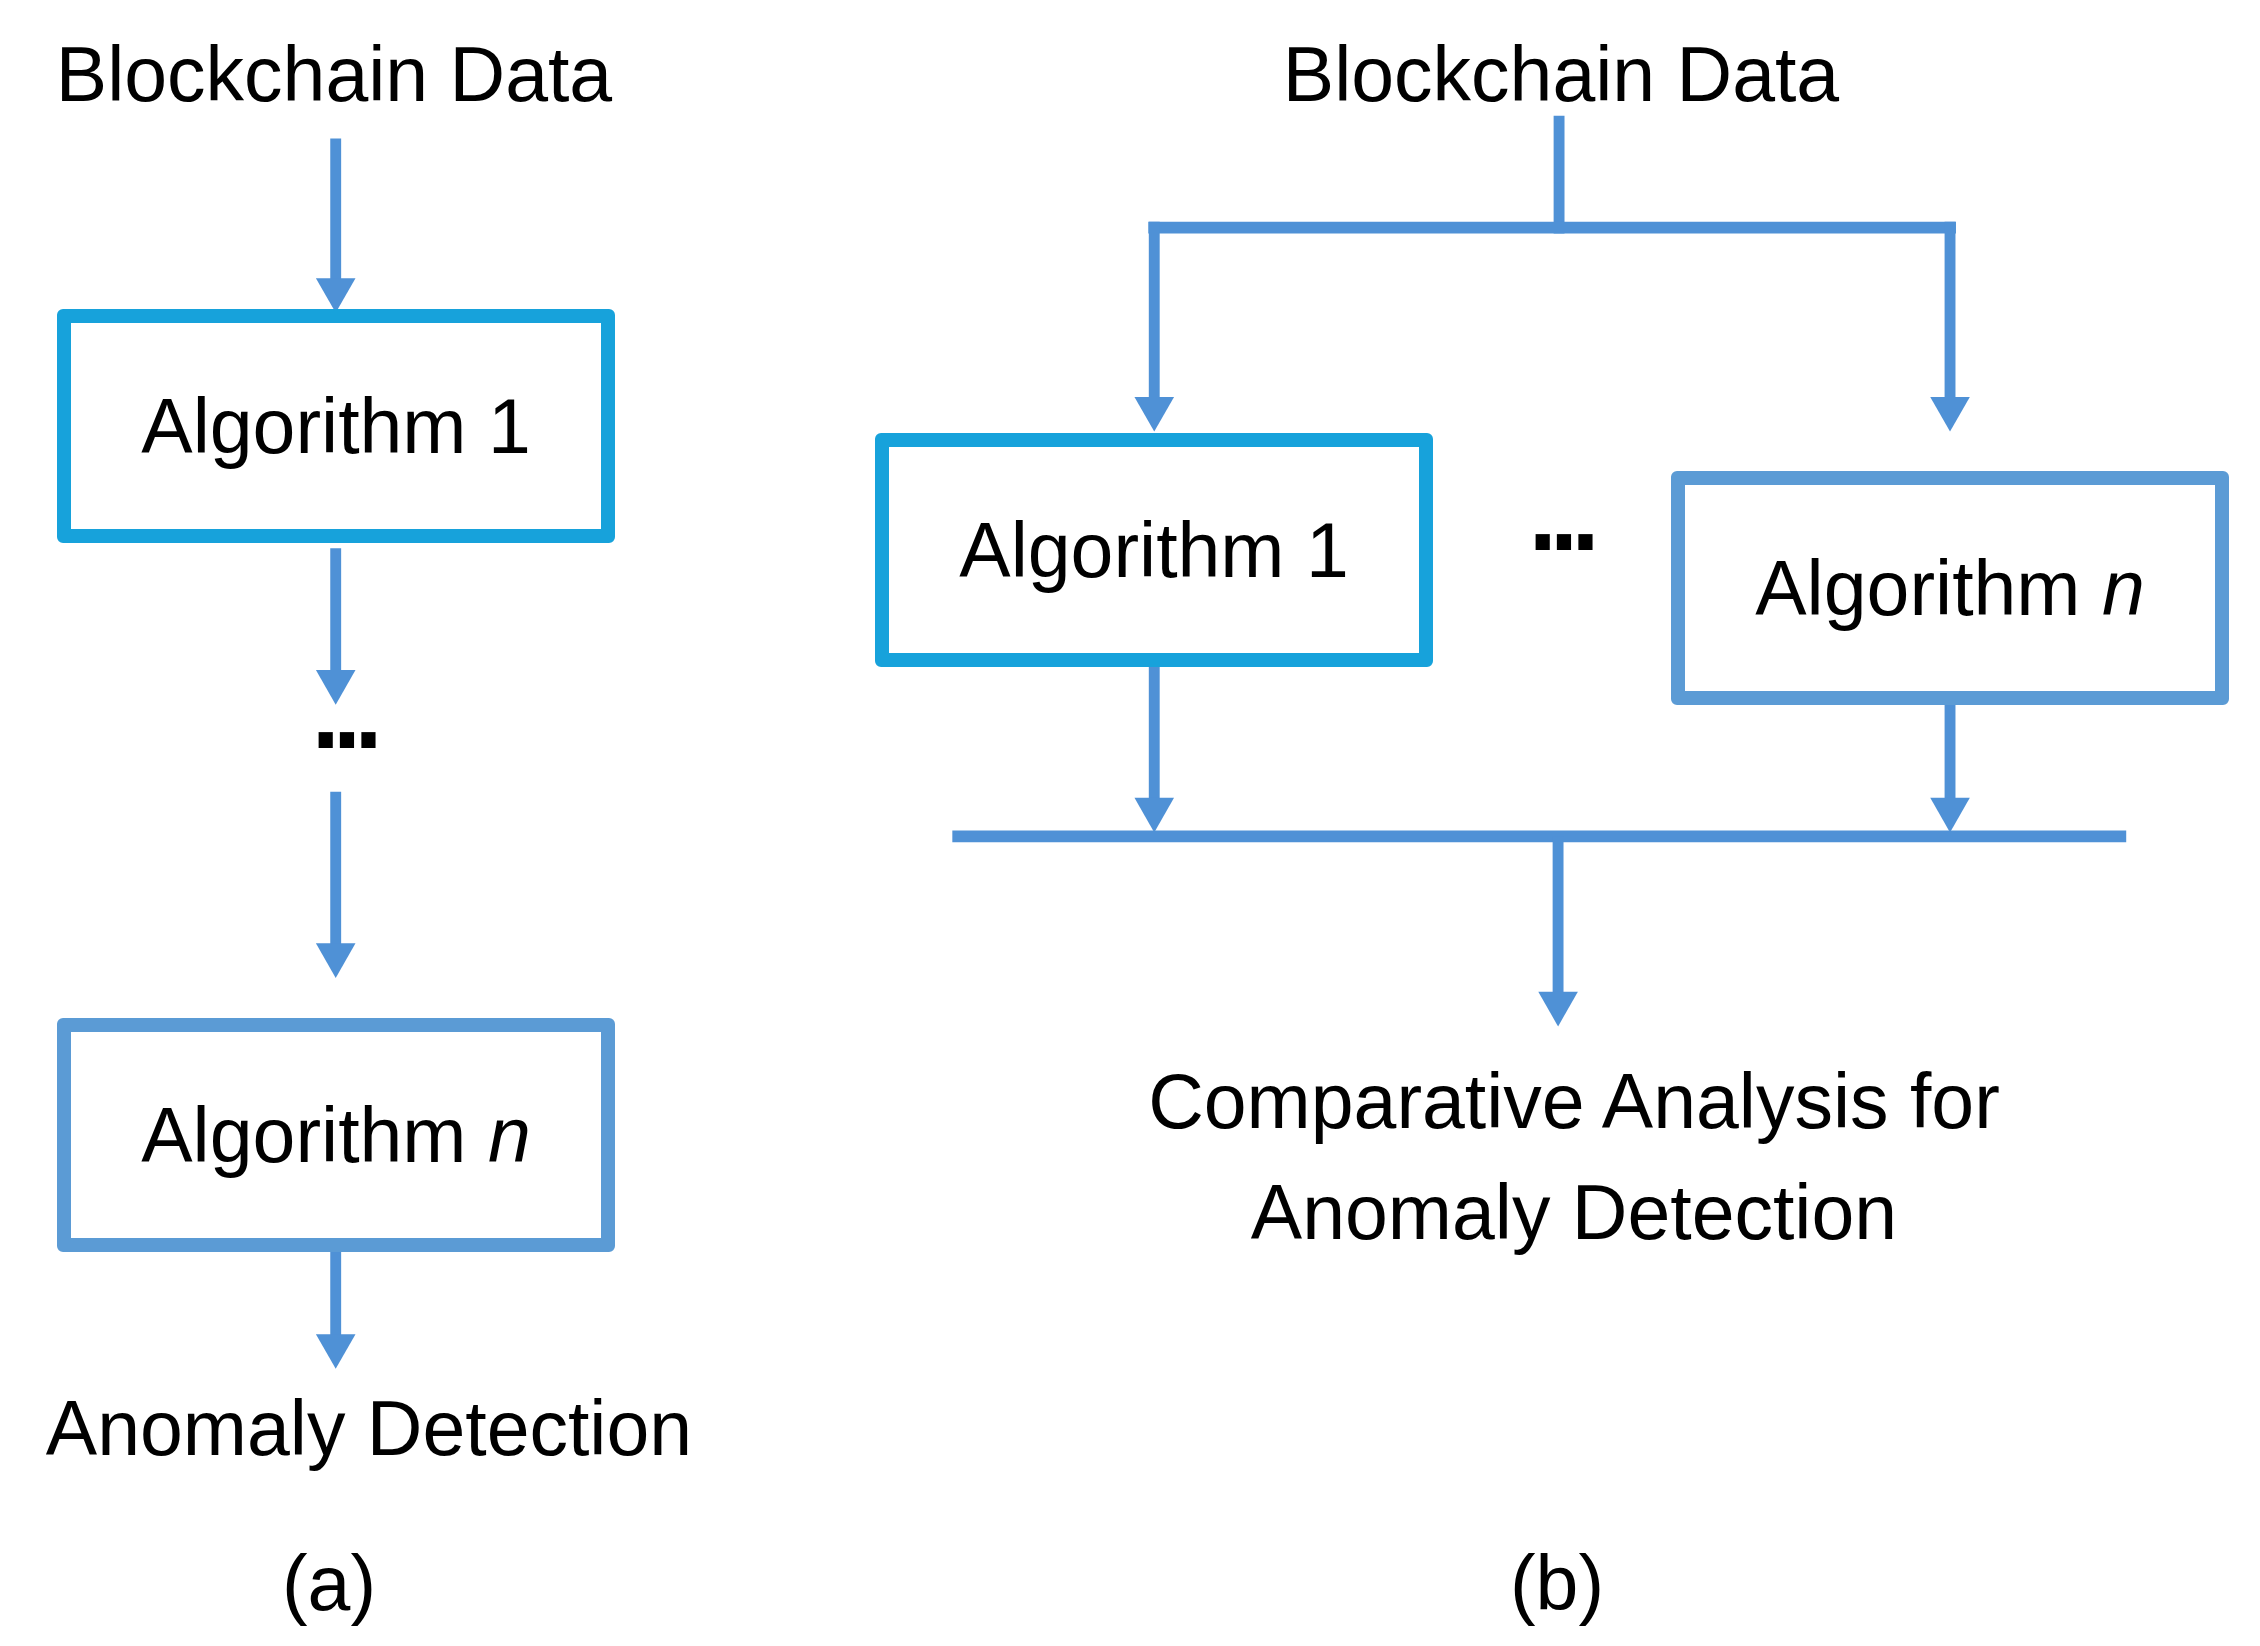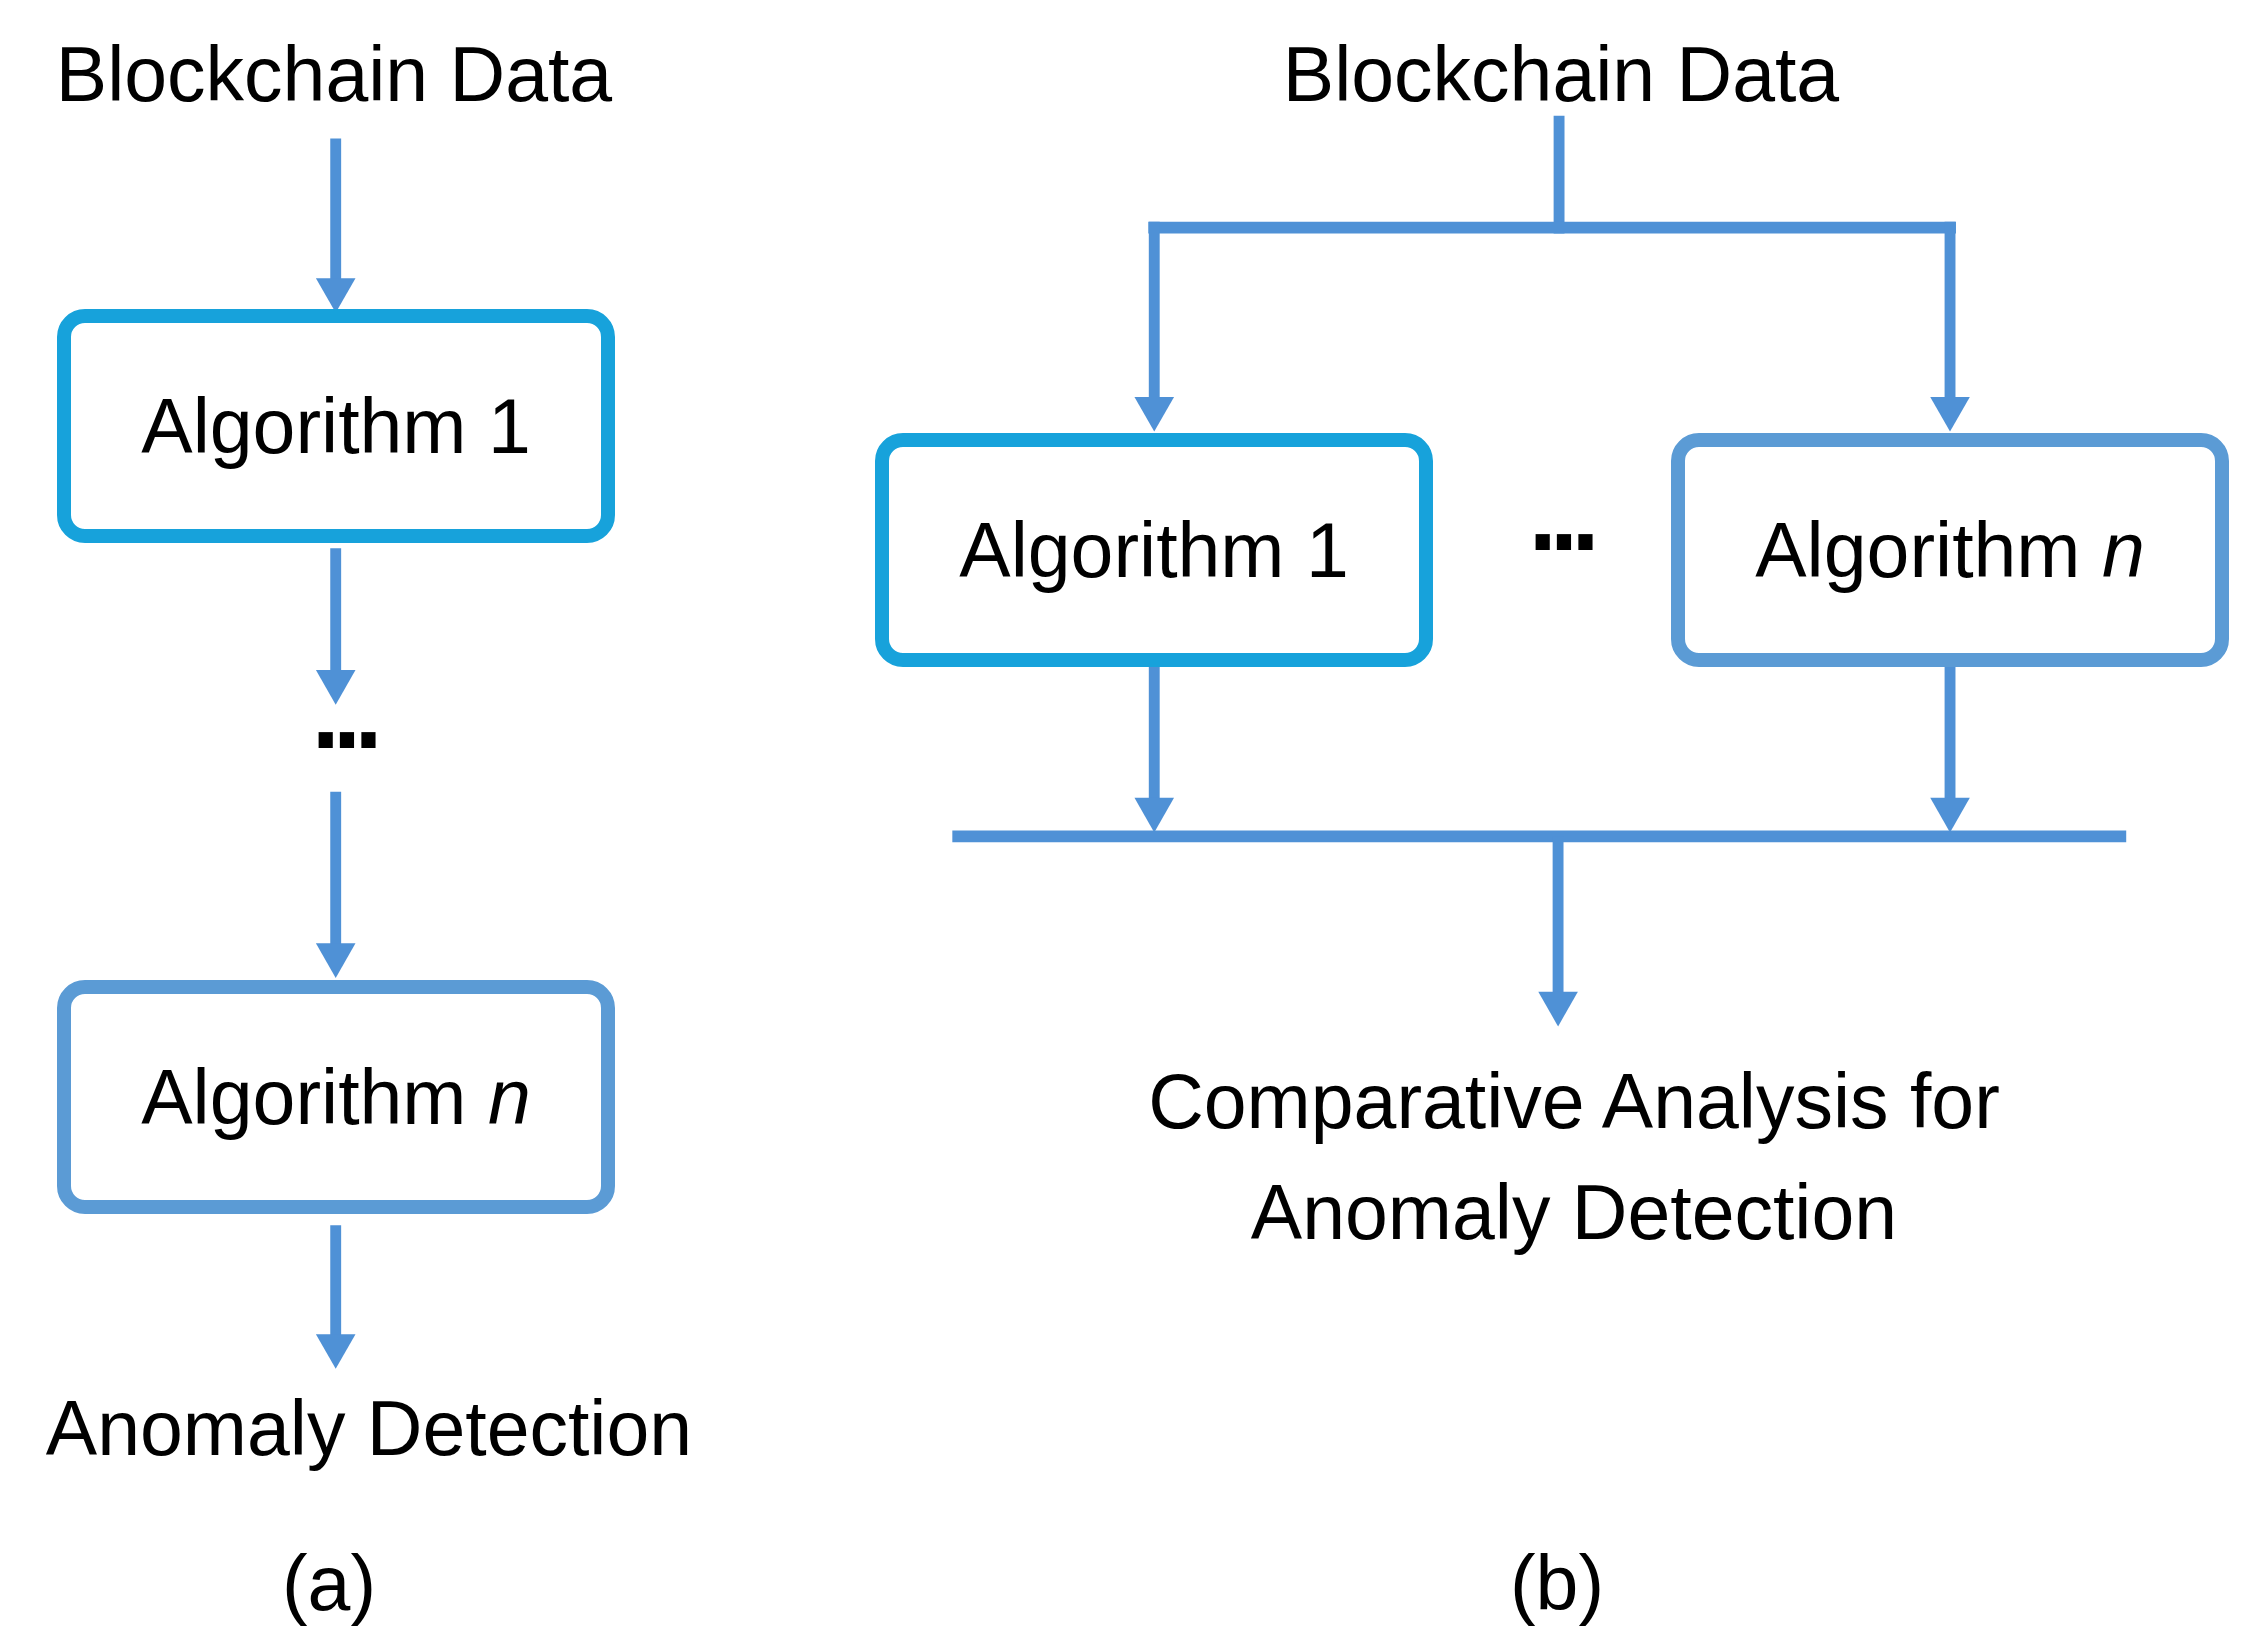--- a/index.html
+++ b/index.html
@@ -26,29 +26,29 @@
     color: #000000;
     transform: translateX(-50%);
     text-align: center;
   }
   .box {
     position: absolute;
     box-sizing: border-box;
     width: 558px;
     height: 234px;
     background: #ffffff;
-    border-radius: 28px;
+    border-radius: 6px;
     display: flex;
     align-items: center;
     justify-content: center;
     font-size: 77px;
     white-space: nowrap;
   }
   .box.cyan { border: 14px solid #17A2DB; }
-  .box.blue { border: 14px solid #5B9BD5; }
+  .box.blue { border: 14px solid #5B9BD5; margin-top: 38px; }
   .italic-n { font-style: italic; }
   .dots {
     position: absolute;
     transform: translateX(-50%);
     font-size: 149px;
     line-height: 149px;
     letter-spacing: -20px;
     color: #000000;
     white-space: nowrap;
   }

